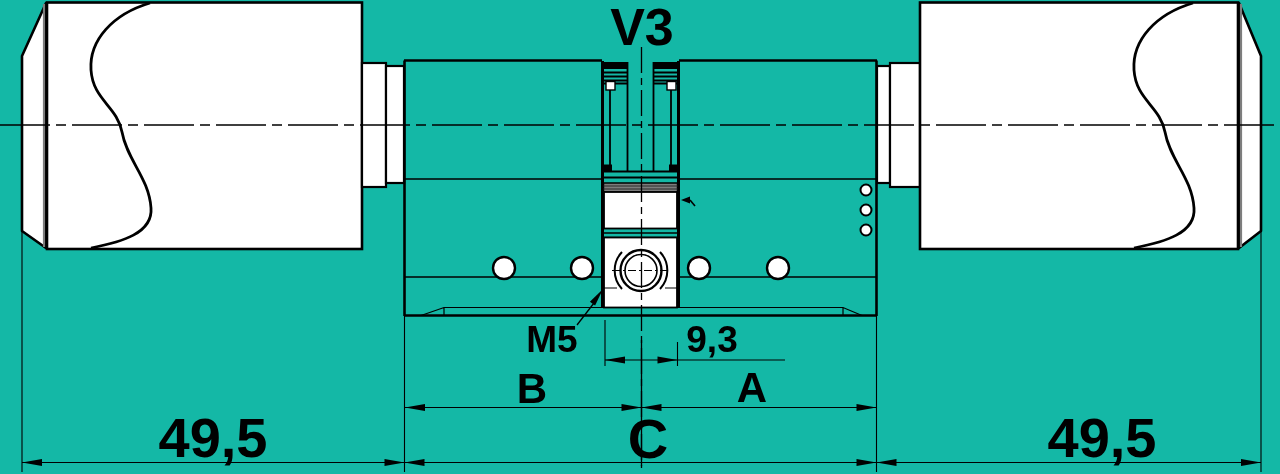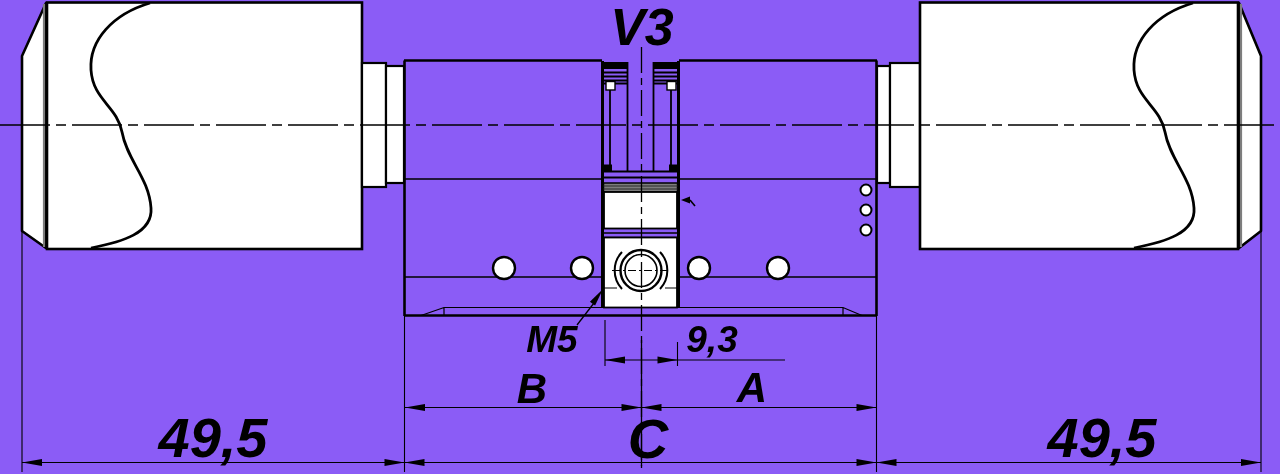--- a/index.html
+++ b/index.html
@@ -1,16 +1,16 @@
 <!DOCTYPE html>
 <html><head>
 <meta charset="utf-8">
 <style>
   html,body{margin:0;padding:0;background:#fff;}
-  .stage{position:relative;width:1280px;height:474px;background:#8b5cf6;overflow:hidden;font-style:italic;}
+  .stage{position:relative;width:1280px;height:474px;background:#14b8a6;overflow:hidden;}
   svg{display:block;}
   text{font-family:"Liberation Sans","DejaVu Sans",sans-serif;font-weight:bold;fill:#000;}
   .lbl-v3{font-size:52px;}
   .lbl-m5,.lbl-cam{font-size:37px;}
   .lbl-b,.lbl-a{font-size:42px;}
   .lbl-c,.lbl-knob{font-size:56px;}
 </style>
 </head>
 <body>
 

